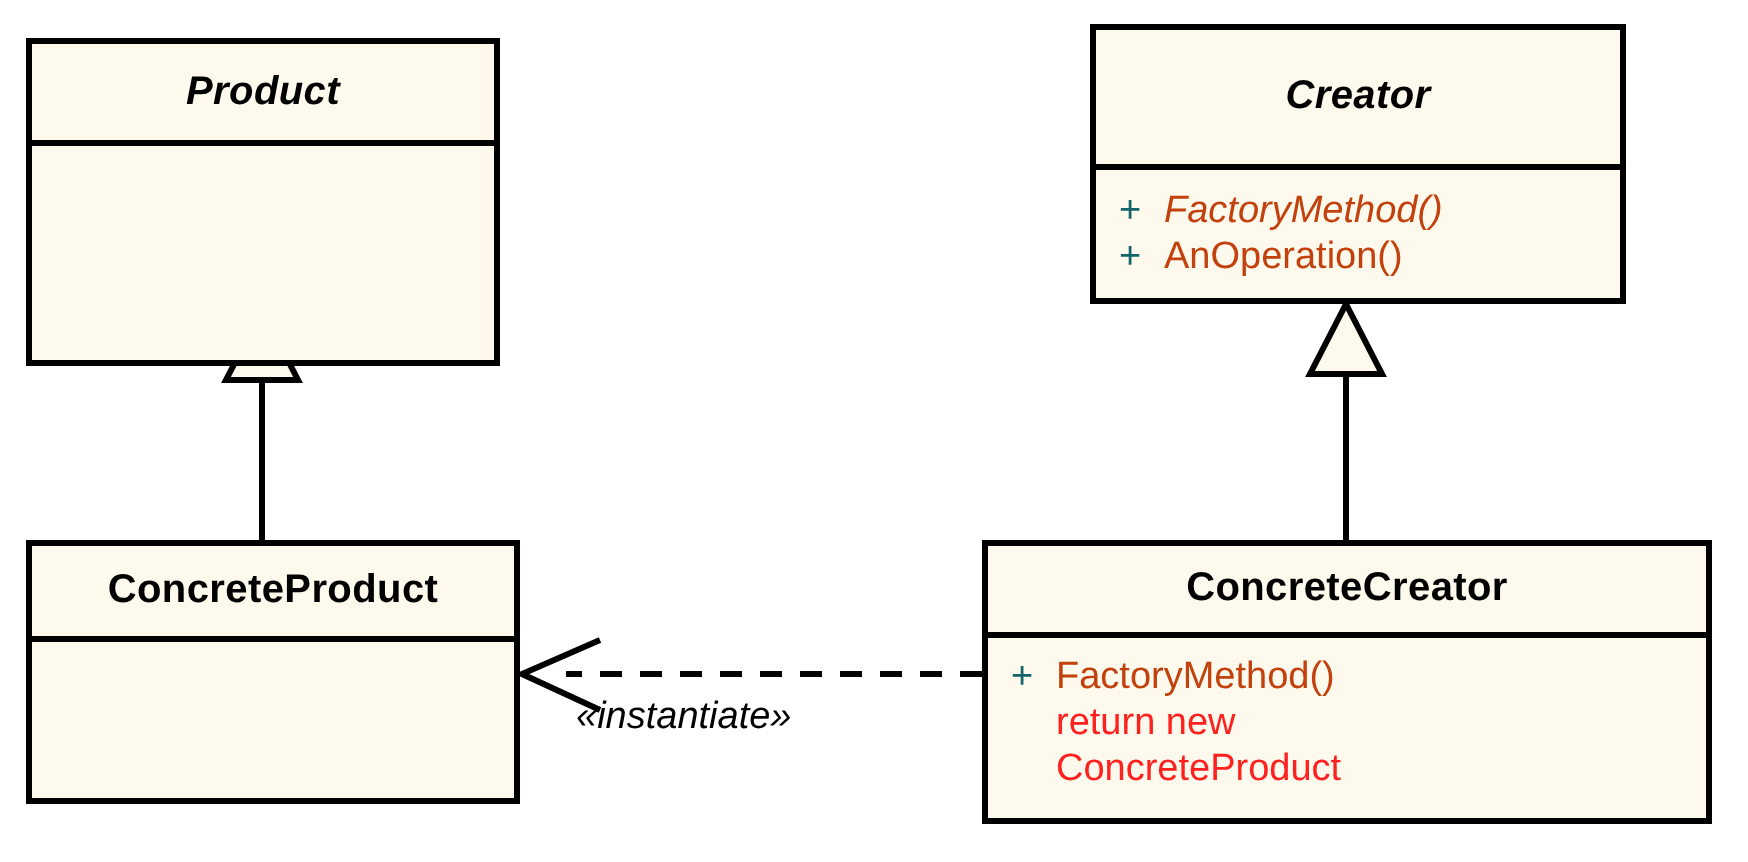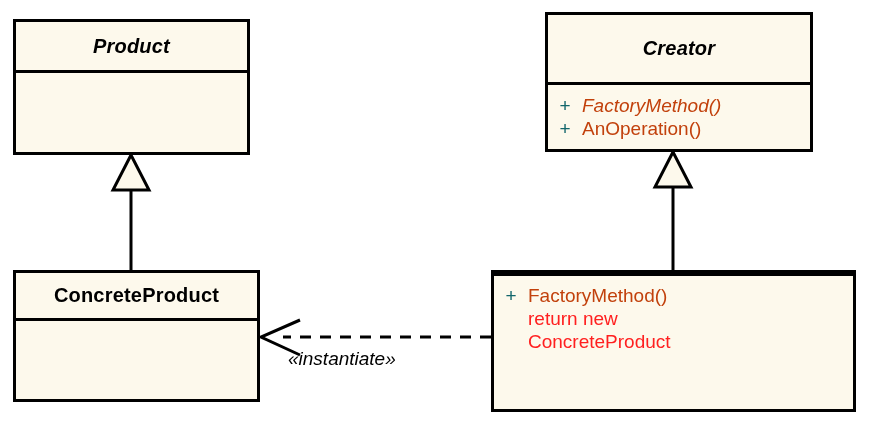--- a/index.html
+++ b/index.html
@@ -162,21 +162,21 @@
       <polygon class="gen-triangle" points="673,152 655,187 691,187"></polygon>
     </g>
 
      ConcreteProduct («instantiate») --&gt;
     <g>
       <line class="dep-line" x1="491" y1="337" x2="283" y2="337"></line>
       <polyline class="dep-arrowhead" points="300,320 261,337 300,355"></polyline>
     </g>
   </svg>
 
-  <div class="uml-class" style="left:13px; top:19px; width:237px; height:136px;">
+  <div class="uml-class" style="left:13px; top:19px; width:237px; height:164px;">
     <div class="uml-name-compartment abstract" style="height:48px;">Product</div>
     <div class="uml-divider"></div>
     <div class="uml-members-compartment"></div>
   </div>
 
   <div class="uml-class" style="left:545px; top:12px; width:268px; height:140px;">
     <div class="uml-name-compartment abstract" style="height:67px;">Creator</div>
     <div class="uml-divider"></div>
     <div class="uml-members-compartment" style="padding-top:9px;">
 
@@ -192,20 +192,21 @@
     </div>
   </div>
 
   <div class="uml-class" style="left:13px; top:270px; width:247px; height:132px;">
     <div class="uml-name-compartment" style="height:45px;">ConcreteProduct</div>
     <div class="uml-divider"></div>
     <div class="uml-members-compartment"></div>
   </div>
 
   <div class="uml-class" style="left:491px; top:270px; width:365px; height:142px;">
+    <div class="uml-name-compartment" style="height:43px;">ConcreteCreator</div>
     <div class="uml-divider"></div>
     <div class="uml-members-compartment" style="padding-top:8px;">
 
       <div class="uml-member">
         <span class="uml-visibility">+</span>
         <span class="uml-member-name">FactoryMethod()</span>
       </div>
 
       <div class="uml-note-line">
         <span class="uml-note-gutter"></span>

